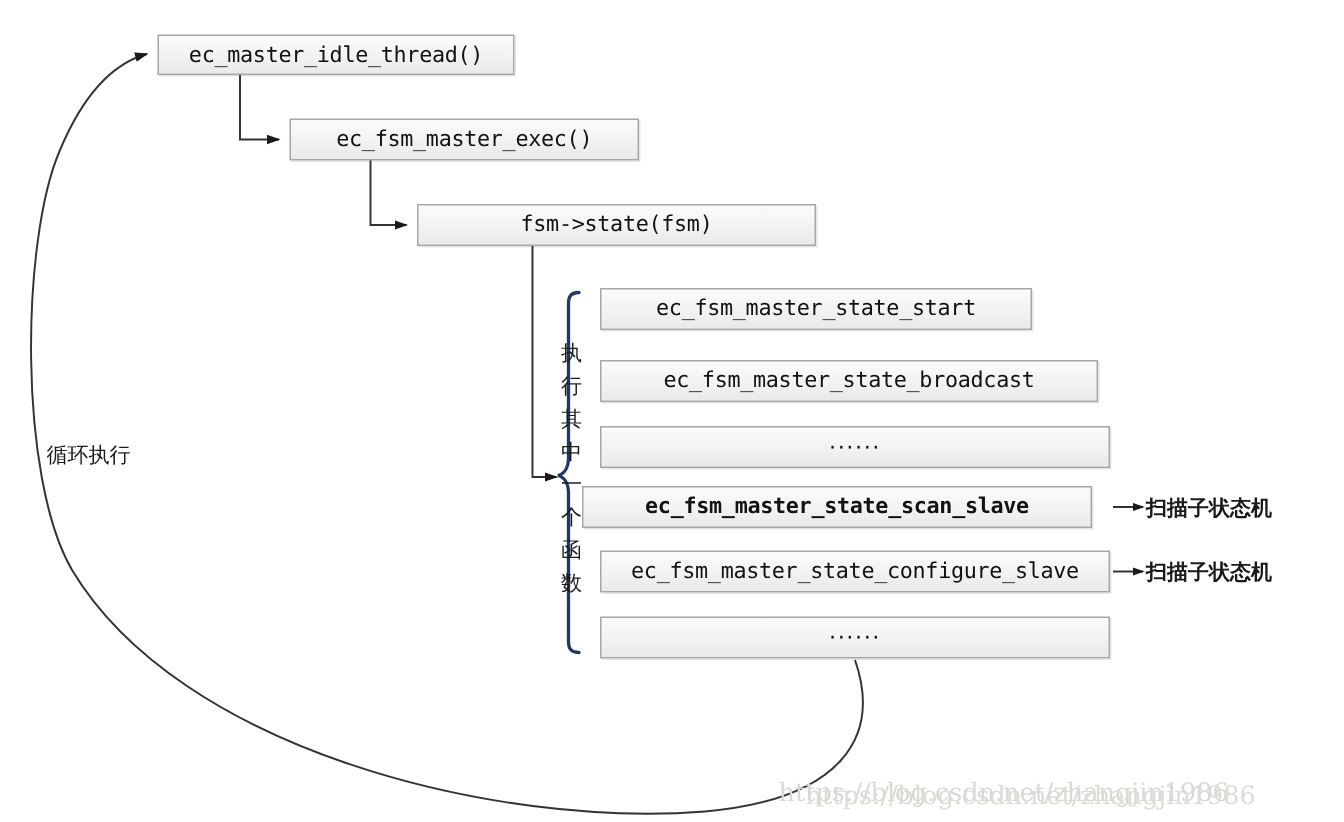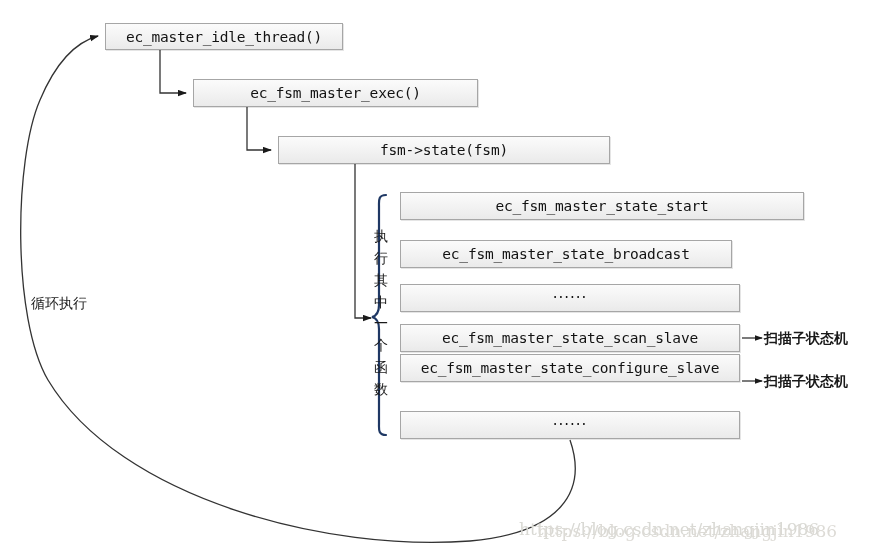--- a/index.html
+++ b/index.html
@@ -127,45 +127,45 @@
            C 379 429 378 435 386 435" fill="none" stroke="#1f3864" stroke-width="2.2" stroke-linecap="round"></path>
 
   <path d="M 742 338 L 762 338" fill="none" stroke="#333333" stroke-width="1.3" marker-end="url(#arrowsm)"></path>
   <path d="M 742 381 L 762 381" fill="none" stroke="#333333" stroke-width="1.3" marker-end="url(#arrowsm)"></path>
 </svg>
 
 <div class="node" style="left:105px; top:23px; width:238px; height:27px;align-items:center;">
   <span>ec_master_idle_thread()</span>
 </div>
 
-<div class="node" style="left:193px; top:79px; width:285px; height:28px;">
+<div class="node" style="left:193px; top:79px; width:233px; height:28px;">
   <span>ec_fsm_master_exec()</span>
 </div>
 
-<div class="node" style="left:278px; top:136px; width:332px; height:28px;">
+<div class="node" style="left:278px; top:136px; width:266px; height:28px;">
   <span>fsm-&gt;state(fsm)</span>
 </div>
 
-<div class="node" style="left:400px; top:192px; width:404px; height:28px;">
+<div class="node" style="left:400px; top:192px; width:288px; height:28px;">
   <span>ec_fsm_master_state_start</span>
 </div>
 
 <div class="node" style="left:400px; top:240px; width:332px; height:28px;">
   <span>ec_fsm_master_state_broadcast</span>
 </div>
 
 <div class="node dots" style="left:400px; top:284px; width:340px; height:28px;">
   <span>······</span>
 </div>
 
-<div class="node" style="left:400px; top:324px; width:340px; height:28px;">
+<div class="node" style="left:388px; top:324px; width:340px; height:28px;font-weight:bold;">
   <span>ec_fsm_master_state_scan_slave</span>
 </div>
 
-<div class="node" style="left:400px; top:354px; width:340px; height:28px;">
+<div class="node" style="left:400px; top:367px; width:340px; height:28px;">
   <span>ec_fsm_master_state_configure_slave</span>
 </div>
 
 <div class="node dots" style="left:400px; top:411px; width:340px; height:28px;">
   <span>······</span>
 </div>
 
 <div class="vlabel" style="left:371px; top:229px; height:167px;">
   <span>执</span>
   <span>行</span>

